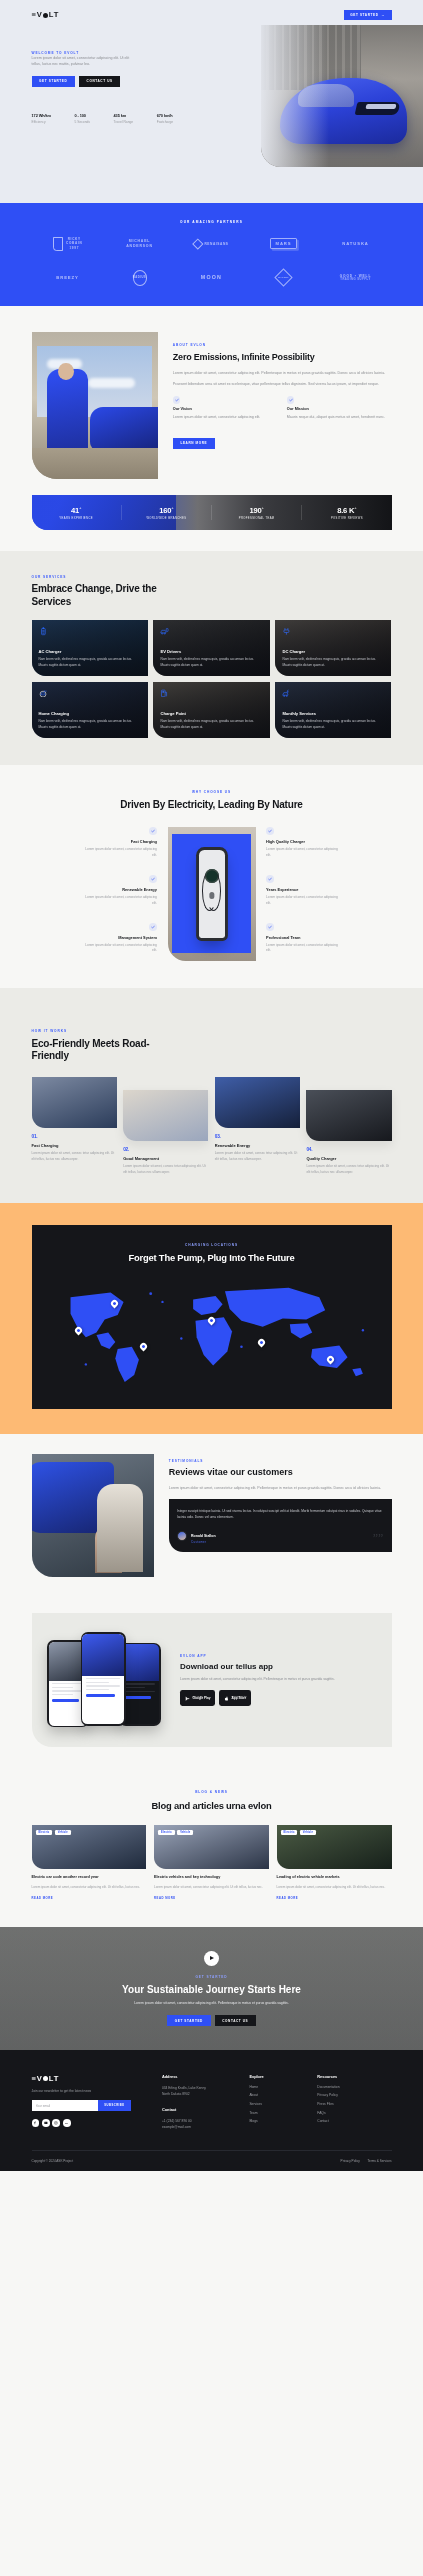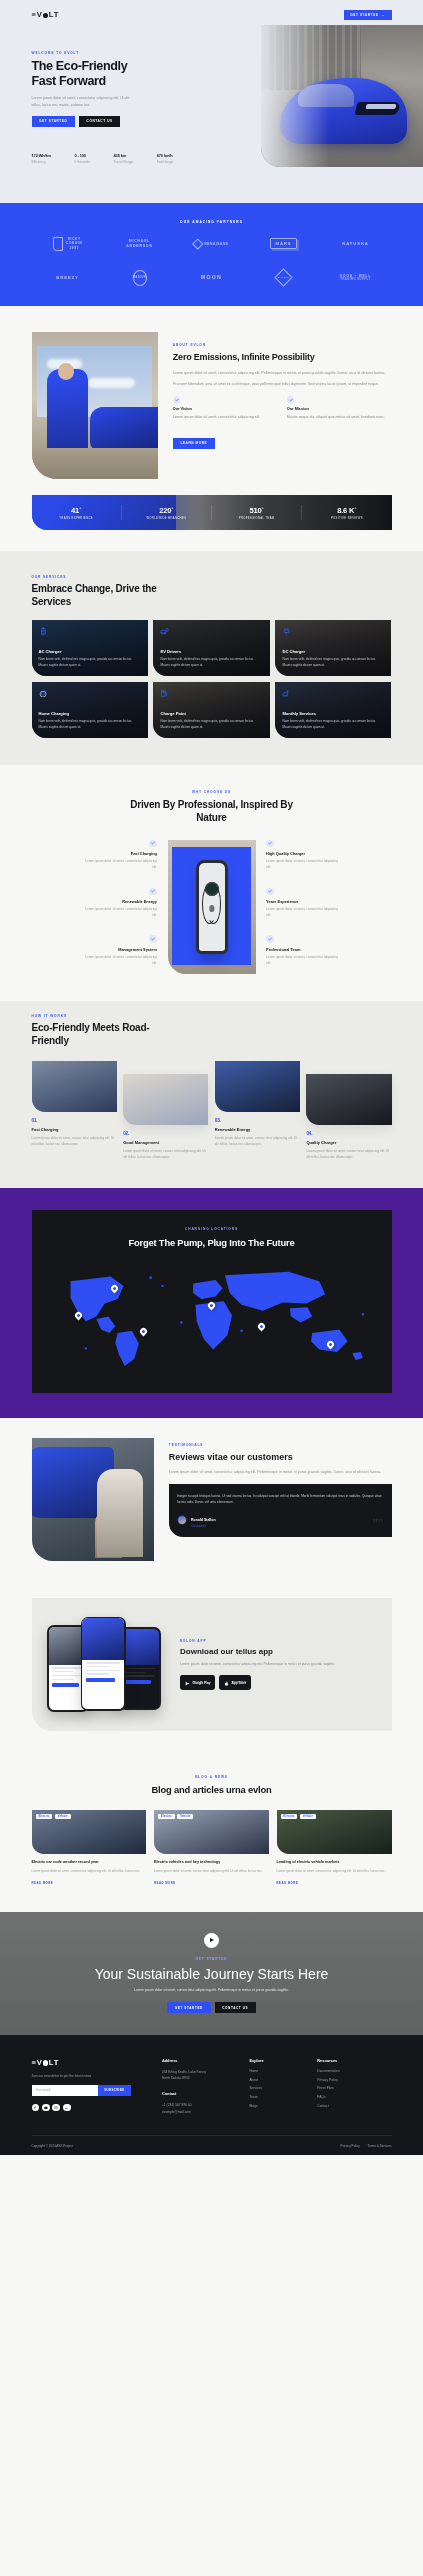--- a/index.html
+++ b/index.html
@@ -272,38 +272,38 @@
     width:5.3px; height:7px; border-radius:2.9px; background:#6c6f74;
   }
   .cable-l, .cable-r {
     position:absolute; top:21px; width:15.3px; height:40px;
     border:0.9px solid #22242a; border-radius:50%;
   }
   .cable-l { left:3.5px; border-right-color:transparent; border-top-color:transparent; }
   .cable-r { right:3.5px; border-left-color:transparent; border-top-color:transparent; }
 
   
-  .how { background:#ebebe7; padding:13px 0 27px; }
+  .how { background:#ebebe7; padding:41px 0 27px; }
   .how h2 { max-width:123px; margin:4.7px 0 14px; }
   .how-grid { display:grid; grid-template-columns:repeat(4,1fr); gap:6.5px; }
   .how-card.offset { margin-top:13px; }
   .how-img {
     height:51px; border-radius:0 0 0 13px; overflow:hidden; margin-bottom:5.9px;
     background:linear-gradient(160deg,#7d8aa2,#2b3c5a);
   }
   .how-img.w { background:linear-gradient(160deg,#dcd6cc,#9aa6bd); }
   .how-img.b { background:linear-gradient(160deg,#3f5ea8,#15203a); }
   .how-img.d { background:linear-gradient(160deg,#4a4f58,#16181d); }
   .how-card.offset .how-img { box-shadow:0 4.7px 10.6px rgba(0,0,0,.08); }
   .how-n { font-size:4.7px; font-weight:700; color:#2f4ff5; letter-spacing:-0.2px; }
   .how-t { font-size:4px; font-weight:700; margin:4.1px 0 3.5px; }
   .how-p { font-size:3.2px; line-height:1.85; color:#9a9ca1; }
 
   
-  .map-sec { background:#4c1d95; padding:22.3px 0 25px; }
+  .map-sec { background:#fdba74; padding:22.3px 0 25px; }
   .map-box {
     background:#15161a; border-radius:0 0 0 0; padding:17.6px 0 21px; text-align:center;
   }
   .map-box h2 { color:#fff; max-width:176px; margin:5.3px auto 0; font-size:9.4px; }
   .map-canvas { position:relative; height:112px; margin-top:11.8px; }
   .map-canvas svg { width:100%; height:100%; }
   .pin {
     position:absolute; width:7px; height:7px; border-radius:50% 50% 50% 0;
     background:#fff; transform:rotate(-45deg);
     box-shadow:0 1.2px 2.9px rgba(0,0,0,.4);
@@ -423,21 +423,21 @@
   .cta-in { position:relative; z-index:2; }
   .play {
     width:15.3px; height:15.3px; border-radius:50%; background:#fff; margin:0 auto 9.4px;
     display:flex; align-items:center; justify-content:center;
   }
   .play i {
     width:0; height:0; border-left:4.1px solid #15161a;
     border-top:2.6px solid transparent; border-bottom:2.6px solid transparent;
     margin-left:1.2px;
   }
-  .cta h2 { font-size:14px; font-weight:400; margin:4.7px 0 4.7px; }
+  .cta h2 { font-size:10px; font-weight:700; margin:4.7px 0 4.7px; }
   .cta .p { color:#e6e7e9; max-width:194px; margin:0 auto; font-size:3.4px; }
   .cta-btns { display:flex; gap:4.1px; justify-content:center; margin-top:9.4px; }
 
   
   .footer { background:#15161a; color:#fff; padding:23.5px 0 0; }
   .f-grid { display:grid; grid-template-columns:1.55fr 1fr .75fr .95fr; gap:9.4px; }
   .f-news { font-size:3.3px; color:#9b9da2; margin:6.5px 0 7px; }
   .sub-row { display:flex; max-width:99px; }
   .sub-in {
     flex:1; border:none; background:#fff; padding:3.5px 4.1px; font-size:3.1px;
@@ -489,24 +489,20 @@
           <span class="logo-txt">≡V<span class="dot"></span>LT</span>
         </div>
         <button class="btn btn-blue btn-sm">
           <span>GET STARTED</span>
           <span class="arrow">→</span>
         </button>
       </div>
 
       <div class="hero-body">
         <div class="eyebrow">WELCOME TO EVOLT</div>
-        <h1>
-          <span>The Eco-Friendly</span><br>
-          <span>Fast Forward</span>
-        </h1>
         <p class="p">Lorem ipsum dolor sit amet, consectetur adipiscing elit. Ut elit tellus, luctus nec mattis, pulvinar leo.</p>
         <div class="hero-btns">
           <button class="btn btn-blue">GET STARTED</button>
           <button class="btn btn-dark">CONTACT US</button>
         </div>
         <div class="stats-row">
           <div>
             <div class="stat-v">172 Wh/km</div>
             <div class="stat-l">Efficiency</div>
           </div>
@@ -636,25 +632,25 @@
   </section>
 
   <section class="counters-sec">
     <div class="inner">
       <div class="counters">
         <div class="counter">
           <div class="cnum"><span>41</span><sup>+</sup></div>
           <div class="clab">YEARS EXPERIENCE</div>
         </div>
         <div class="counter">
-          <div class="cnum"><span>220</span><sup>+</sup></div>
+          <div class="cnum"><span>160</span><sup>+</sup></div>
           <div class="clab">WORLDWIDE BRANCHES</div>
         </div>
         <div class="counter">
-          <div class="cnum"><span>510</span><sup>+</sup></div>
+          <div class="cnum"><span>190</span><sup>+</sup></div>
           <div class="clab">PROFESSIONAL TEAM</div>
         </div>
         <div class="counter">
           <div class="cnum"><span>8.6 K</span><sup>+</sup></div>
           <div class="clab">POSITIVE REVIEWS</div>
         </div>
       </div>
     </div>
   </section>
 
@@ -753,21 +749,21 @@
           <div class="svc-d">Nam lorem velit, eleifend nec magna quis, gravida accumsan lectus. Mauris sagittis dictum quam at.</div>
         </div>
 
       </div>
     </div>
   </section>
 
   <section class="why">
     <div class="inner">
       <div class="eyebrow">WHY CHOOSE US</div>
-      <h2 class="h2">Driven By Professional, Inspired By Nature</h2>
+      <h2 class="h2">Driven By Electricity, Leading By Nature</h2>
 
       <div class="why-grid">
         <div class="why-col left">
           <div class="why-item">
             <div class="chk" style="margin-left:auto">
               <svg viewBox="0 0 24 24" fill="none" stroke="#2f4ff5" stroke-width="3.4" stroke-linecap="round" stroke-linejoin="round">
                   <polyline points="4 13 9 18 20 6"></polyline>
                 </svg>
             </div>
             <div class="why-t">Fast Charging</div>

